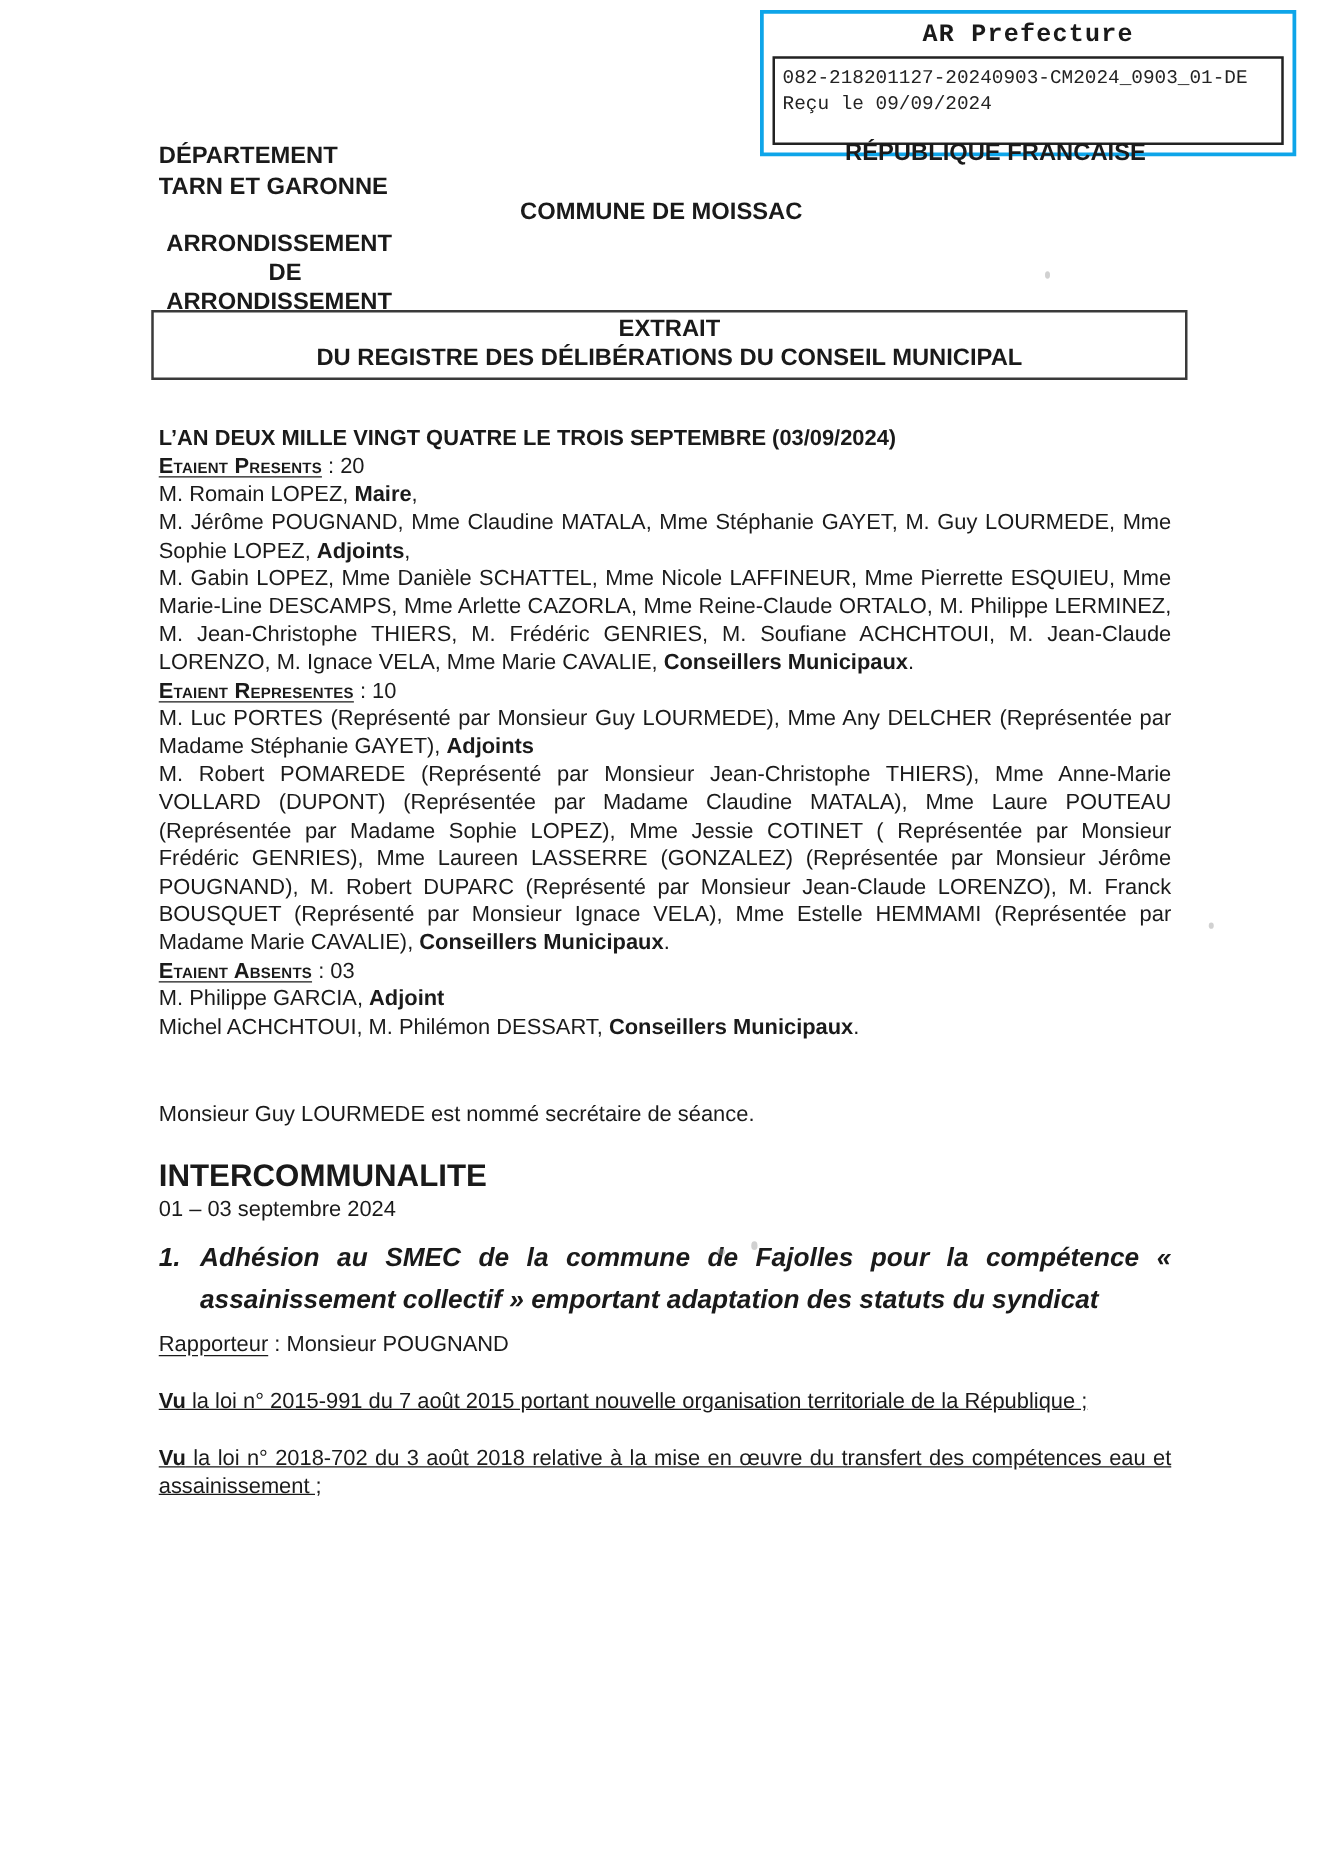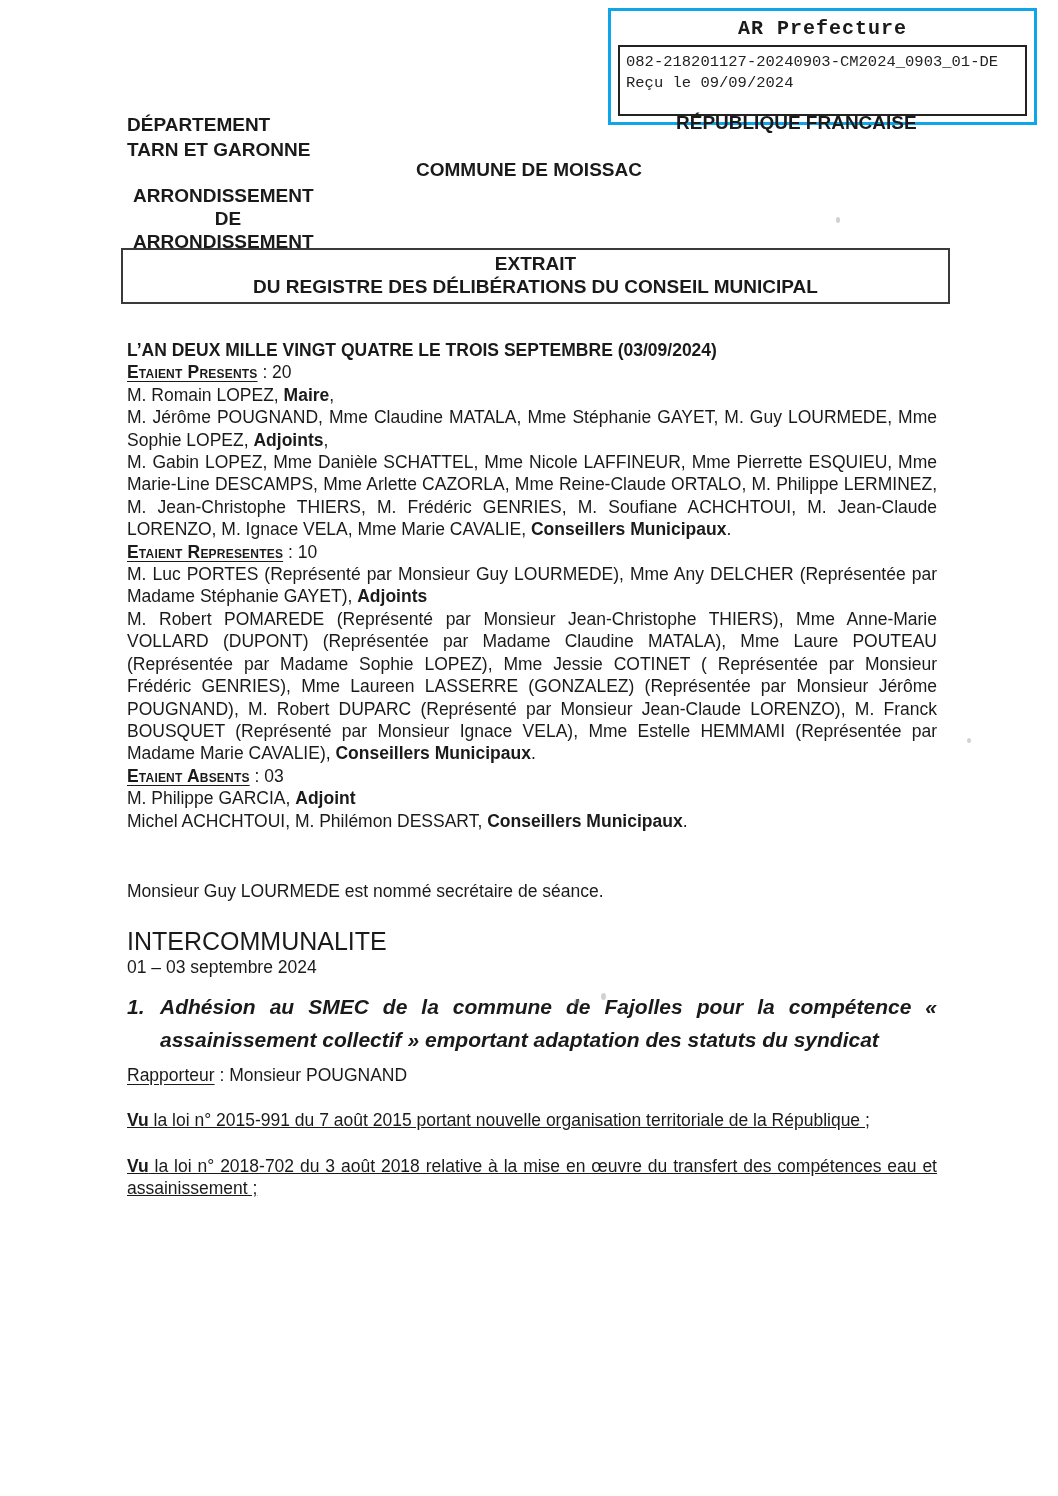--- a/index.html
+++ b/index.html
@@ -43,21 +43,21 @@
   .doc-body{
     position:absolute;left:127px;top:303px;width:810px;
     font-size:17.5px;line-height:22.4px;text-align:justify;margin-top:36px;
   }
   .doc-body p{margin:0;}
   .b{font-weight:700;}
   .u{text-decoration:underline;text-underline-offset:3px;}
   .sc{font-variant:small-caps;letter-spacing:.2px;}
   .left{text-align:left;}
   .secretary{margin-top:48px !important;text-align:left;}
-  .section-title{margin-top:24px !important;font-size:25px;font-weight:400;line-height:30px;text-align:left;}
+  .section-title{margin-top:24px !important;font-size:25px;font-weight:700;line-height:30px;text-align:left;}
   .section-date{text-align:left;}
   .item-head{
     margin-top:11px !important;display:flex;
     font-weight:700;font-style:italic;font-size:21px;line-height:33px;
   }
   .item-head .num{flex:0 0 auto;width:23px;margin-right:10px;}
   .item-head .txt{flex:1 1 auto;text-align:justify;}
   .rapporteur{margin-top:8px !important;text-align:left;}
   .recital{margin-top:23px !important;text-decoration:underline;}
   

